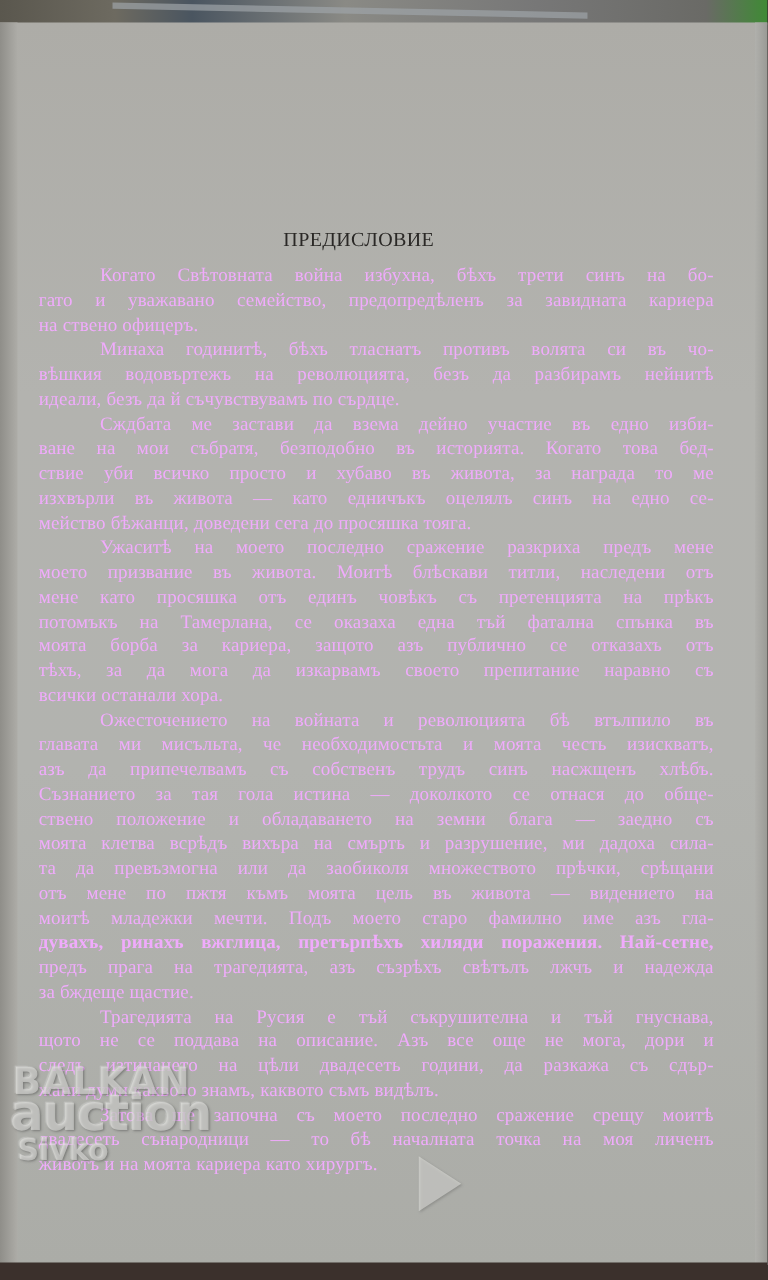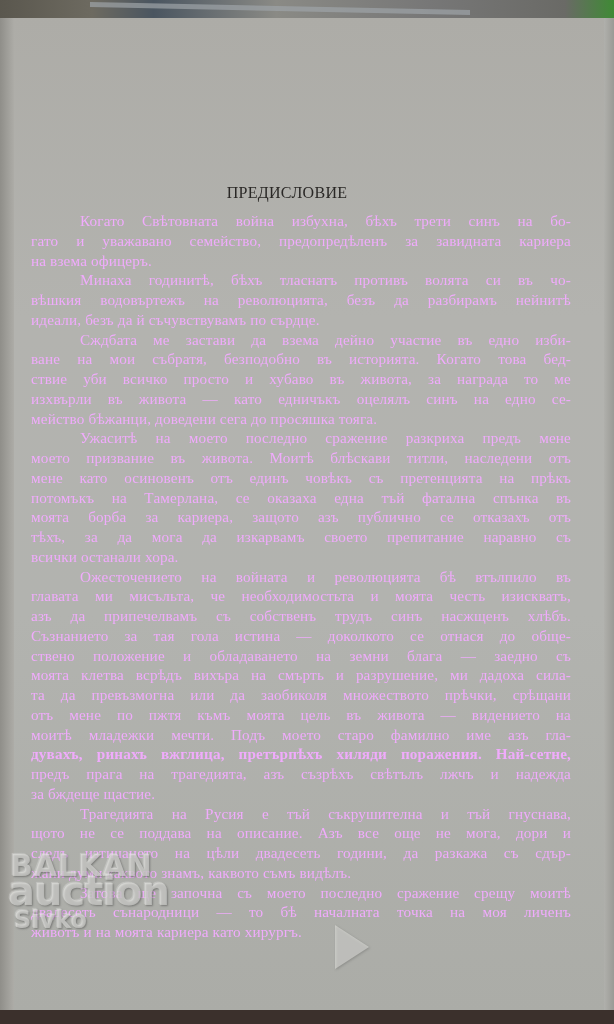--- a/index.html
+++ b/index.html
@@ -29,32 +29,32 @@
 <div class="page"></div>
 <div class="page-left-shadow"></div>
 <div class="page-right-shadow"></div>
 <div class="bottom-strip"></div>
 
 <div class="title">ПРЕДИСЛОВИЕ</div>
 
 <div id="body-text">
     <div class="line indent" style="top: 212px;">Когато Свѣтовната война избухна,  бѣхъ трети синъ  на  бо-</div>
     <div class="line" style="top: 232px;">гато и уважавано семейство,  предопредѣленъ за завидната кариера</div>
-    <div class="line last" style="top: 252px;">на взема офицеръ.</div>
+    <div class="line last" style="top: 252px;">на ствено офицеръ.</div>
     <div class="line indent" style="top: 271px;">Минаха годинитѣ,  бѣхъ тласнатъ противъ волята  си въ  чо-</div>
     <div class="line" style="top: 291px;">вѣшкия водовъртежъ на революцията, безъ да  разбирамъ нейнитѣ</div>
     <div class="line last" style="top: 311px;">идеали, безъ да й съчувствувамъ по сърдце.</div>
     <div class="line indent" style="top: 331px;">Сждбата ме застави да взема дейно  участие въ  едно  изби-</div>
     <div class="line" style="top: 350px;">ване на мои събратя, безподобно въ  историята. Когато  това  бед-</div>
     <div class="line" style="top: 370px;">ствие уби всичко просто  и хубаво  въ  живота, за  награда то  ме</div>
     <div class="line" style="top: 390px;">изхвърли въ живота — като едничъкъ оцелялъ  синъ на едно  се-</div>
     <div class="line last" style="top: 410px;">мейство бѣжанци, доведени сега до просяшка тояга.</div>
     <div class="line indent" style="top: 429px;">Ужаситѣ на моето последно сражение разкриха  предъ  мене</div>
     <div class="line" style="top: 449px;">моето призвание въ живота.  Моитѣ блѣскави титли, наследени отъ</div>
-    <div class="line" style="top: 469px;">мене като осиновенъ отъ  единъ  човѣкъ съ претенцията на прѣкъ</div>
+    <div class="line" style="top: 469px;">мене като просяшка отъ  единъ  човѣкъ съ претенцията на прѣкъ</div>
     <div class="line" style="top: 489px;">потомъкъ на Тамерлана, се оказаха една тъй  фатална  спънка  въ</div>
     <div class="line" style="top: 508px;">моята борба за кариера, защото азъ  публично  се  отказахъ  отъ</div>
     <div class="line" style="top: 528px;">тѣхъ,  за  да  мога  да  изкарвамъ  своето препитание  наравно съ</div>
     <div class="line last" style="top: 548px;">всички останали хора.</div>
     <div class="line indent" style="top: 568px;">Ожесточението на  войната и  революцията бѣ  втълпило  въ</div>
     <div class="line" style="top: 587px;">главата ми мисъльта, че  необходимостьта и моята честь изискватъ,</div>
     <div class="line" style="top: 607px;">азъ да припечелвамъ съ собственъ трудъ  синъ  насжщенъ  хлѣбъ.</div>
     <div class="line" style="top: 627px;">Съзнанието за тая гола истина — доколкото  се отнася до  обще-</div>
     <div class="line" style="top: 647px;">ствено положение и  обладаването на  земни  блага — заедно  съ</div>
     <div class="line" style="top: 666px;">моята клетва всрѣдъ вихъра на смърть и разрушение, ми дадоха сила-</div>

